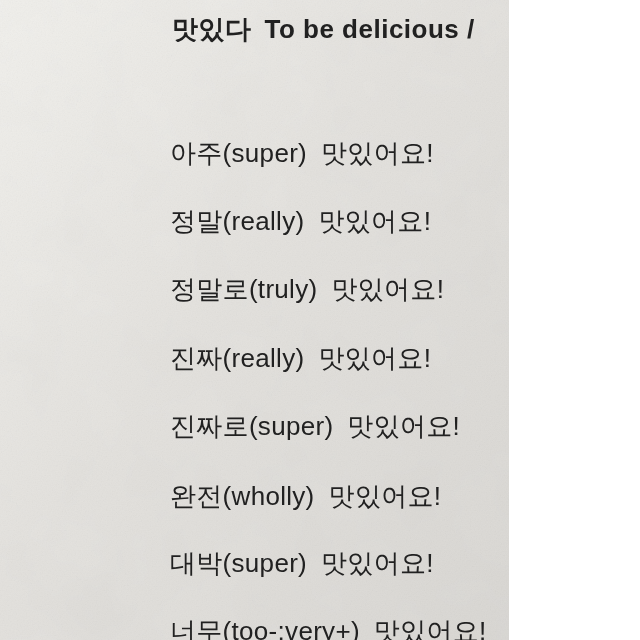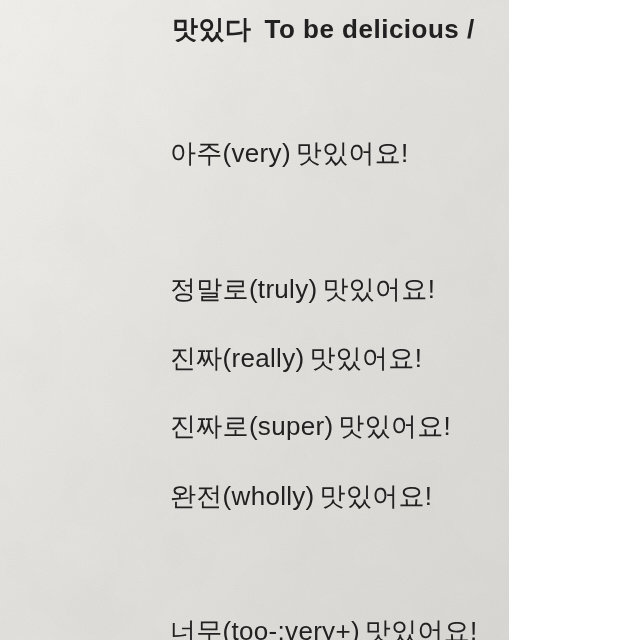--- a/index.html
+++ b/index.html
@@ -27,21 +27,21 @@
     font-size:26px;font-weight:bold;letter-spacing:0.5px;
     white-space:nowrap;
   }
   .title-row .en{margin-left:13px;}
   .entry{
     position:absolute;left:170px;
     color:var(--ink);
     font-size:26px;letter-spacing:0.3px;
     white-space:nowrap;
   }
-  .entry .phrase{margin-left:5px;}
+  .entry .phrase{margin-left:14px;}
 </style>
 </head>
 <body>
 
 <div class="paper">
 
   <svg class="texture" width="640" height="640" viewBox="0 0 640 640" xmlns="http://www.w3.org/2000/svg">
     <filter id="grain">
       <feTurbulence type="fractalNoise" baseFrequency="0.8" numOctaves="2" stitchTiles="stitch"></feTurbulence>
       <feColorMatrix type="saturate" values="0"></feColorMatrix>
@@ -58,31 +58,37 @@
     </filter>
     <rect x="0" y="0" width="640" height="640" filter="url(#mottle)"></rect>
     <rect x="0" y="0" width="640" height="640" filter="url(#grain)"></rect>
   </svg>
 
   <div class="title-row">
     <span class="kr">맛있다</span><span class="en">To be delicious /</span>
   </div>
 
   <div class="entry" style="top:136px">
-    <span>아주(very)</span><span class="phrase">맛있어요!</span>
+    <span>아주(super)</span><span class="phrase">맛있어요!</span>
+  </div>
+  <div class="entry" style="top:204px">
+    <span>정말(really)</span><span class="phrase">맛있어요!</span>
   </div>
   <div class="entry" style="top:272px">
     <span>정말로(truly)</span><span class="phrase">맛있어요!</span>
   </div>
   <div class="entry" style="top:341px">
     <span>진짜(really)</span><span class="phrase">맛있어요!</span>
   </div>
   <div class="entry" style="top:409px">
     <span>진짜로(super)</span><span class="phrase">맛있어요!</span>
   </div>
   <div class="entry" style="top:479px">
     <span>완전(wholly)</span><span class="phrase">맛있어요!</span>
   </div>
+  <div class="entry" style="top:546px">
+    <span>대박(super)</span><span class="phrase">맛있어요!</span>
+  </div>
   <div class="entry" style="top:614px">
     <span>너무(too-;very+)</span><span class="phrase">맛있어요!</span>
   </div>
 
 </div>
 
 </body></html>

